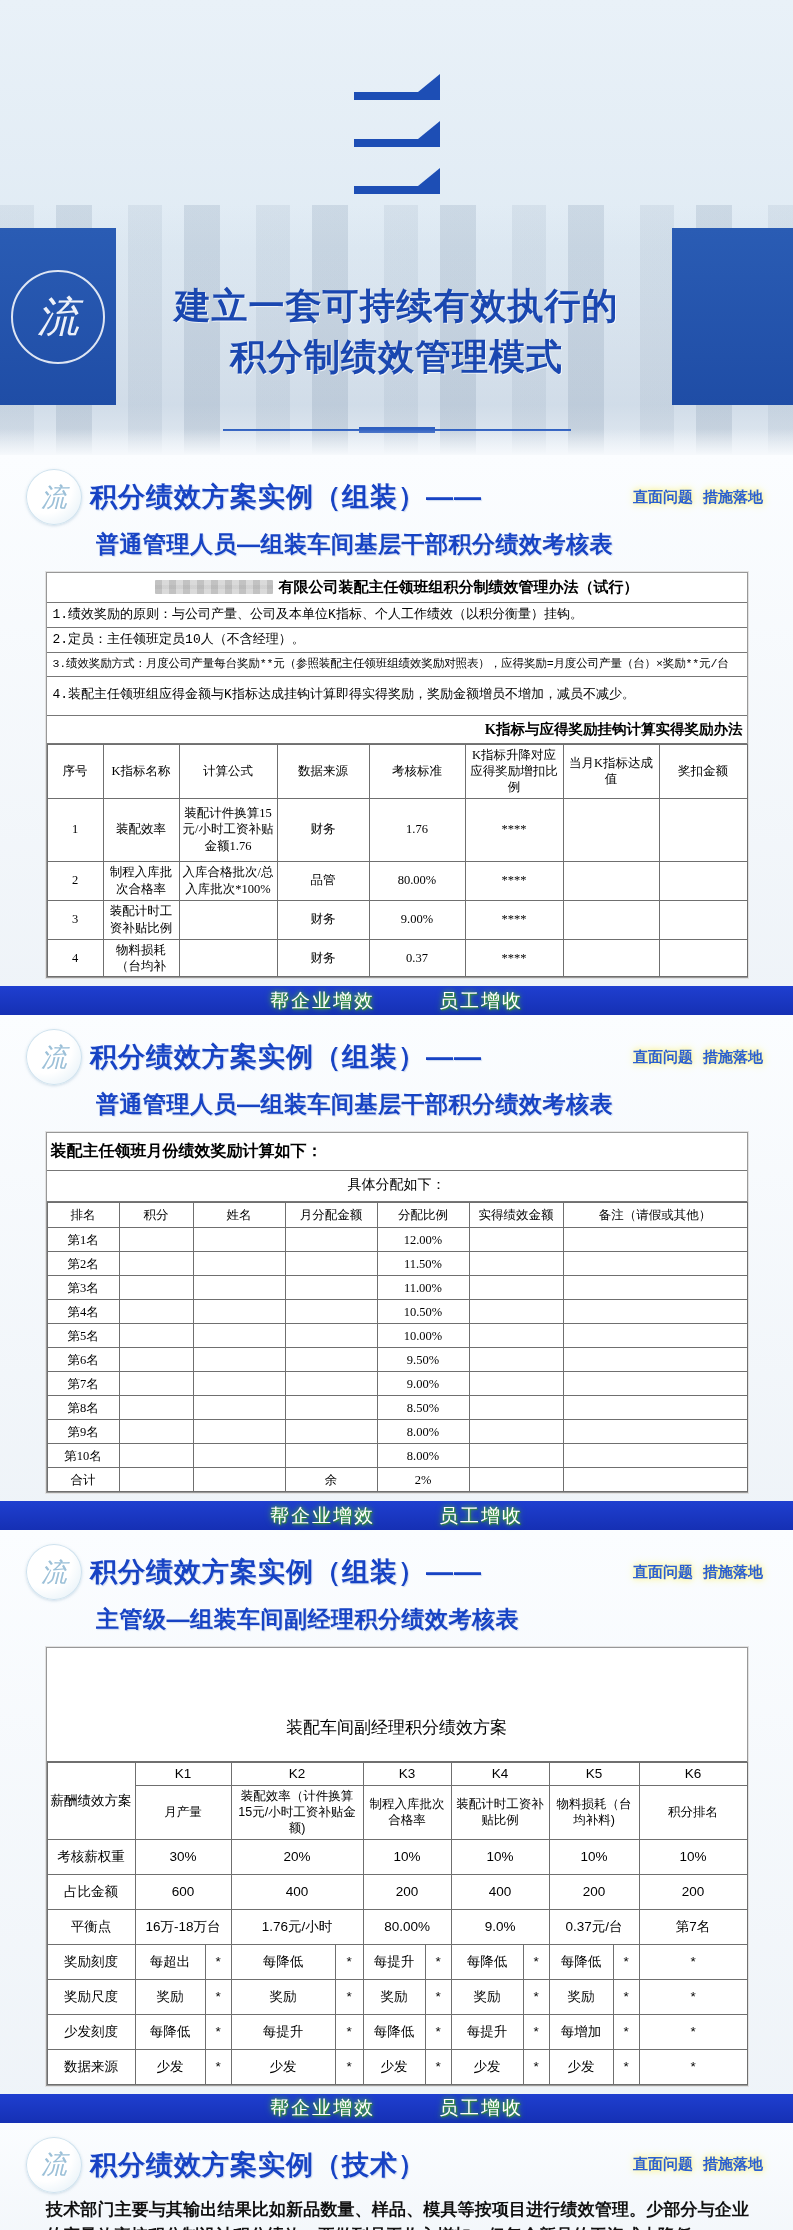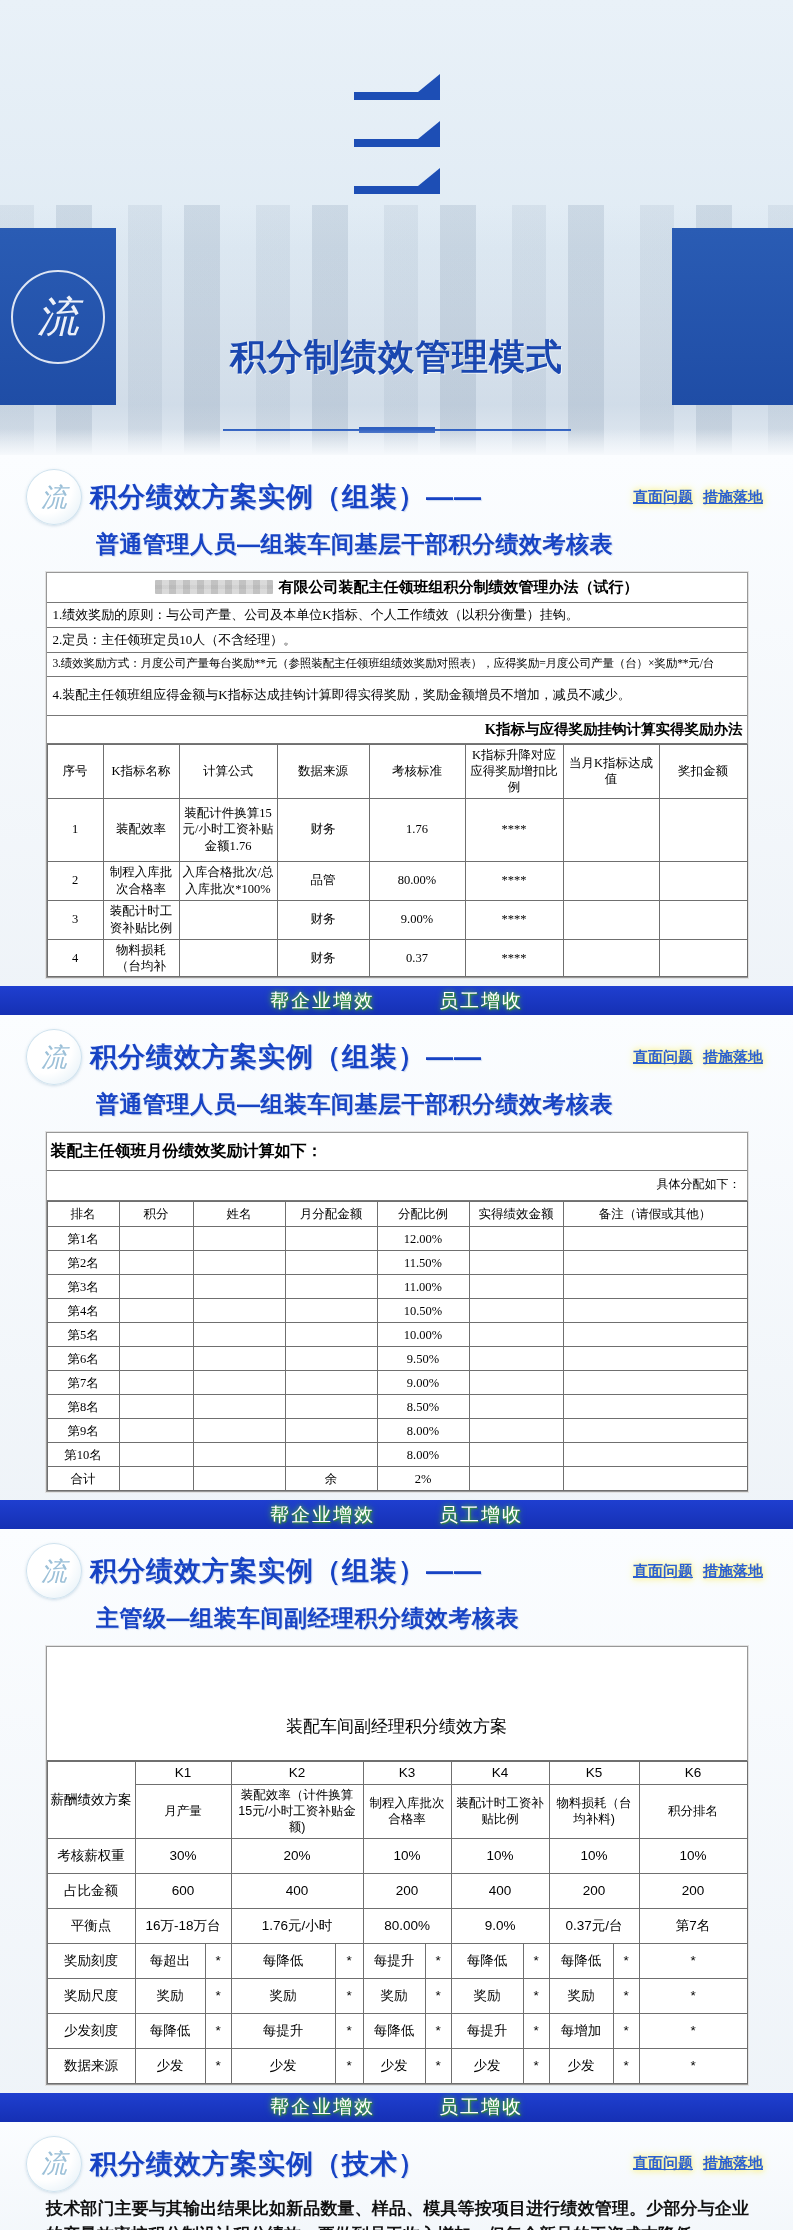--- a/index.html
+++ b/index.html
@@ -39,48 +39,48 @@
   .panel { background:linear-gradient(180deg,#fbfdff 0%, #eef3f8 100%); padding-top:10px; }
   .sec-head { display:flex; align-items:center; padding:4px 30px 0 26px; }
   .mini-logo { flex:0 0 auto; width:56px; height:56px; border-radius:50%;
     background:radial-gradient(circle at 35% 32%, #ffffff 50%, #ddecf5 100%);
     box-shadow:inset 0 0 0 1px #cfe2ee, 0 1px 3px rgba(120,160,190,.35);
     display:flex; align-items:center; justify-content:center;
     color:#9cc0d8; font:italic 26px "Liberation Serif",serif; }
   .sec-title { margin:0 0 0 8px; font-size:27px; color:#1743c4; font-weight:bold;
     letter-spacing:1px; text-shadow:1px 1px 1px rgba(150,175,220,.45); }
   .tagline { margin-left:auto; display:flex; gap:10px; font-size:15px; font-weight:bold;
-    color:#2b5fd0; text-shadow:0 0 5px #fbf48e, 0 0 10px #fbf48e; white-space:nowrap;text-decoration:underline; }
+    color:#2b5fd0; text-shadow:0 0 5px #fbf48e, 0 0 10px #fbf48e; white-space:nowrap; }
   .sec-sub { margin:4px 0 12px 96px; font-size:23px; color:#1743c4; font-weight:bold;
     letter-spacing:.5px; text-shadow:1px 1px 1px rgba(150,175,220,.45); }
 
   .doc { width:700px; margin:0 auto 8px; background:#fff; border:1px solid #989898;
     box-shadow:0 0 0 1px #e2e2e2; }
   .doc-cap { text-align:center; font-family:"Liberation Serif",serif; font-weight:bold;
     font-size:15px; padding:5px 4px; border-bottom:1px solid #777; }
   .redact { display:inline-block; width:118px; height:14px; margin-right:2px; vertical-align:-2px;
     background:
       repeating-linear-gradient(90deg, rgba(150,150,150,.45) 0 7px, rgba(195,195,195,.35) 7px 14px),
       repeating-linear-gradient(0deg, rgba(205,205,205,.5) 0 5px, rgba(162,162,162,.4) 5px 9px);
     border-radius:1px; }
-  .rule-line { font-family:Liberation Serif, serif; font-size:13px; line-height:1.4;
+  .rule-line { font-family:Liberation Mono, monospace; font-size:13px; line-height:1.4;
     padding:3px 6px; border-bottom:1px solid #777; }
   .rule-line.tight { font-size:11.6px; letter-spacing:-.2px; }
   .rule-line.tall { padding:9px 6px 11px; }
   .kcap { text-align:right; font-family:"Liberation Serif",serif; font-weight:bold;
     font-size:14.5px; padding:4px; border-bottom:1px solid #777; }
 
   table.grid { width:100%; border-collapse:collapse; table-layout:fixed; }
   .grid th, .grid td { border:1px solid #6f6f6f; text-align:center; vertical-align:middle;
     padding:2px 3px; font-weight:normal; overflow:hidden; }
   .serif th, .serif td { font-family:"Liberation Serif",serif; font-size:12.5px; line-height:1.3; }
   .rh-lg td { height:58px; } .rh-md td { height:34px; } .rh-sm td { height:27px; }
   .grid2 td { height:19px; font-size:12.5px; }
   .hdr2 th { padding:4px 2px; }
-  .note-line { font-family:"Liberation Serif",serif; font-size:12px; text-align:right;
+  .note-line { font-family:"Liberation Serif",serif; font-size:14px; text-align:center;
     padding:5px 6px 7px; border-bottom:1px solid #777; }
   .doc-cap2 { text-align:left; font-family:"Liberation Serif",serif; font-weight:bold;
     font-size:16px; padding:8px 4px; border-bottom:1px solid #777; }
 
   .t3cap { text-align:center; font-size:17px; padding:22px 4px; border-bottom:1px solid #6f6f6f;margin-top:46px; }
   .sans td { font-family:"Liberation Sans",sans-serif; font-size:13.5px; line-height:1.3; }
   .sans .kname td, .sans td.kname { font-size:12.5px; }
   .sans tr.tr3 td { height:30px; }
 
   .doc-cap4 { text-align:center; font-family:"Liberation Serif",serif; font-size:22px;
@@ -105,21 +105,21 @@
       <i class="gstroke"></i>
       <i class="gstroke"></i>
     </div>
     <div class="sq left">
       <div class="hero-logo">
         <span>流</span>
       </div>
     </div>
     <div class="sq right"></div>
     <h1 class="hero-title">
-      <br>
+      <span>建立一套可持续有效执行的</span><br>
       <span>积分制绩效管理模式</span>
     </h1>
     <div class="hero-rule"></div>
     <div class="hero-fade"></div>
   </header>
 
   <section class="panel">
     <div class="sec-head">
       <span class="mini-logo">
           <i>流</i>

